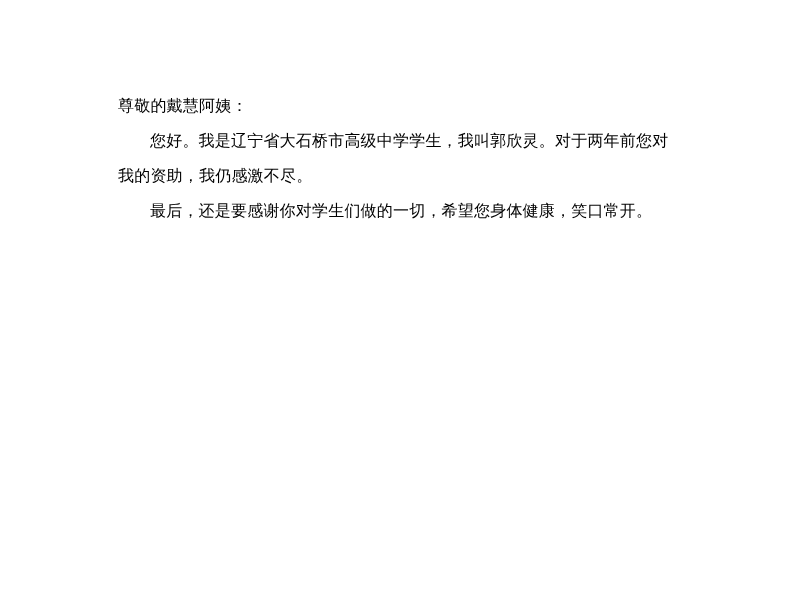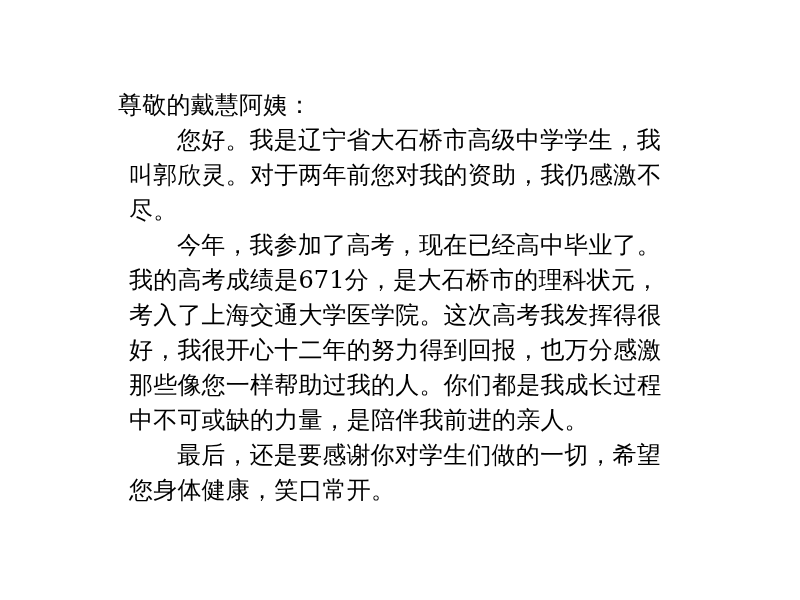--- a/index.html
+++ b/index.html
@@ -21,38 +21,36 @@
     box-sizing: border-box;
   }
   .letter-body {
     position: absolute;
     left: 118px;
     top: 88px;
     width: 560px;
   }
   .para {
     margin: 0;
-    font-size: 24px;
+    font-size: 16px;
     line-height: 35px;
     color: #000000;
     text-align: left;
     letter-spacing: 0.2px;
     white-space: normal;
   }
   .para.salutation {
     text-indent: 0;
   }
   .para.indented {
     text-indent: 2em;
-    margin-left: 11px;
   }
 </style>
 </head>
 <body>
 
 <div class="slide">
   <div class="letter-body">
     <p class="para salutation">尊敬的戴慧阿姨：</p>
     <p class="para indented">您好。我是辽宁省大石桥市高级中学学生，我叫郭欣灵。对于两年前您对我的资助，我仍感激不尽。</p>
-    <p class="para indented">今年，我参加了高考，现在已经高中毕业了。我的高考成绩是671分，是大石桥市的理科状元，考入了上海交通大学医学院。这次高考我发挥得很好，我很开心十二年的努力得到回报，也万分感激那些像您一样帮助过我的人。你们都是我成长过程中不可或缺的力量，是陪伴我前进的亲人。</p>
     <p class="para indented">最后，还是要感谢你对学生们做的一切，希望您身体健康，笑口常开。</p>
   </div>
 </div>
 
 </body></html>

